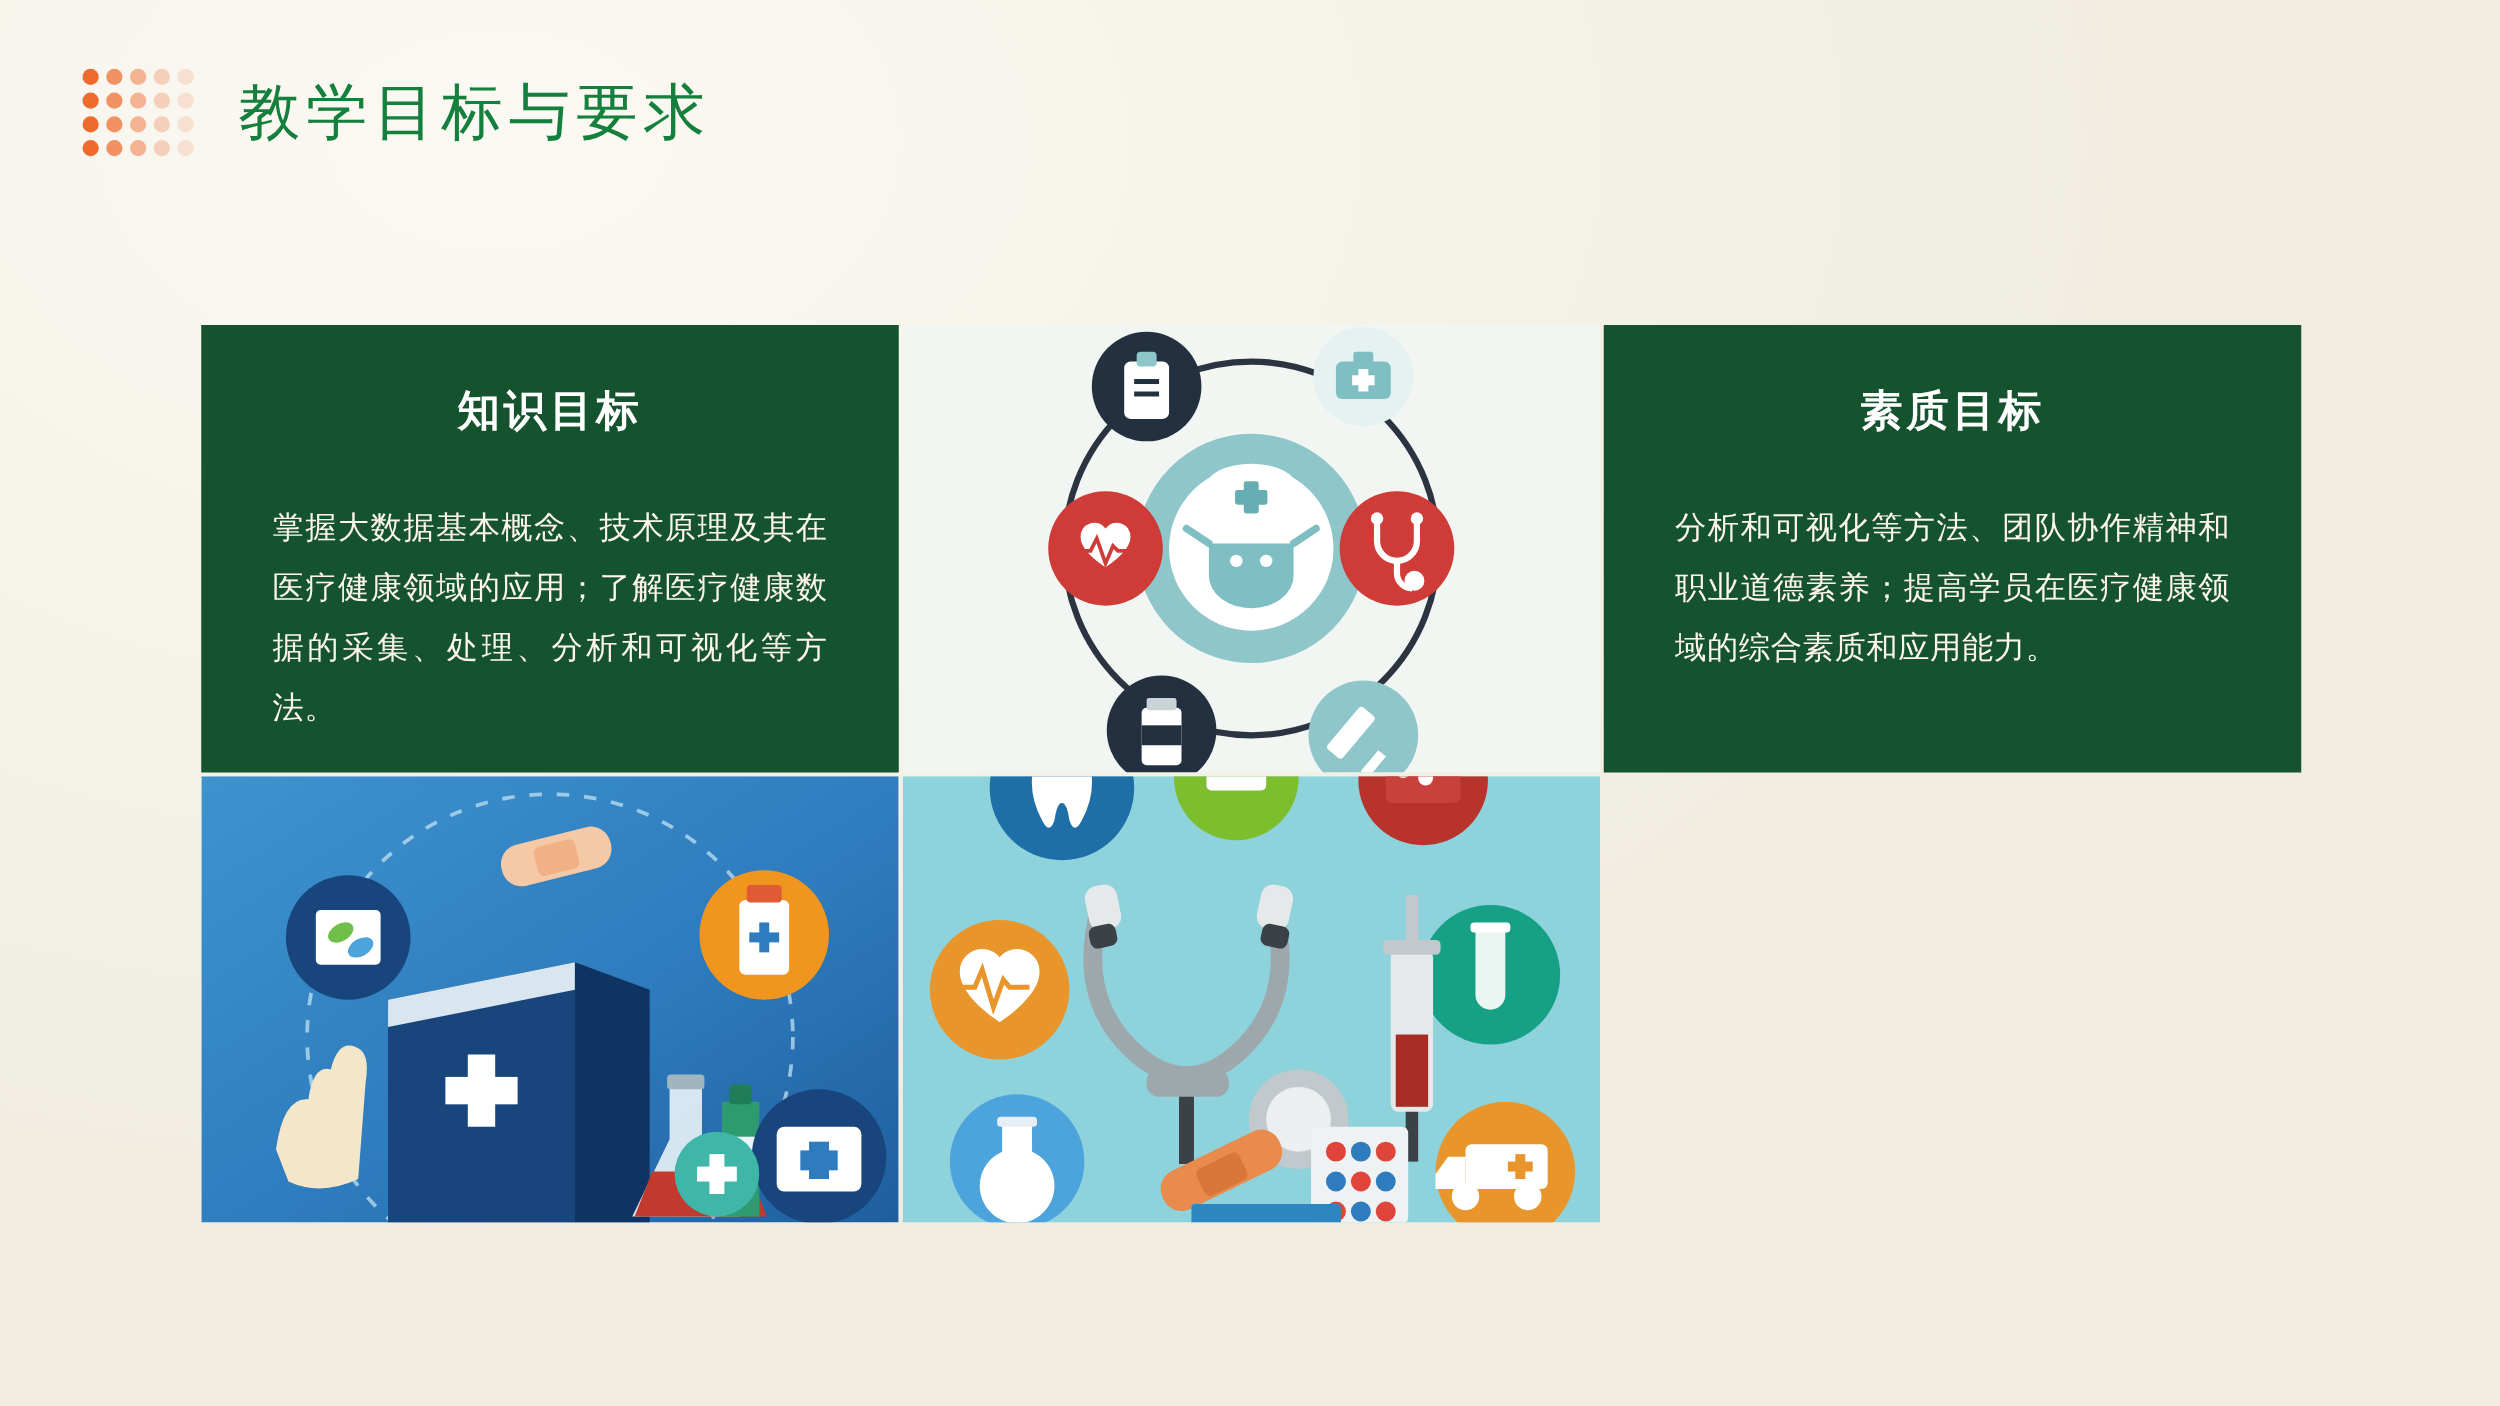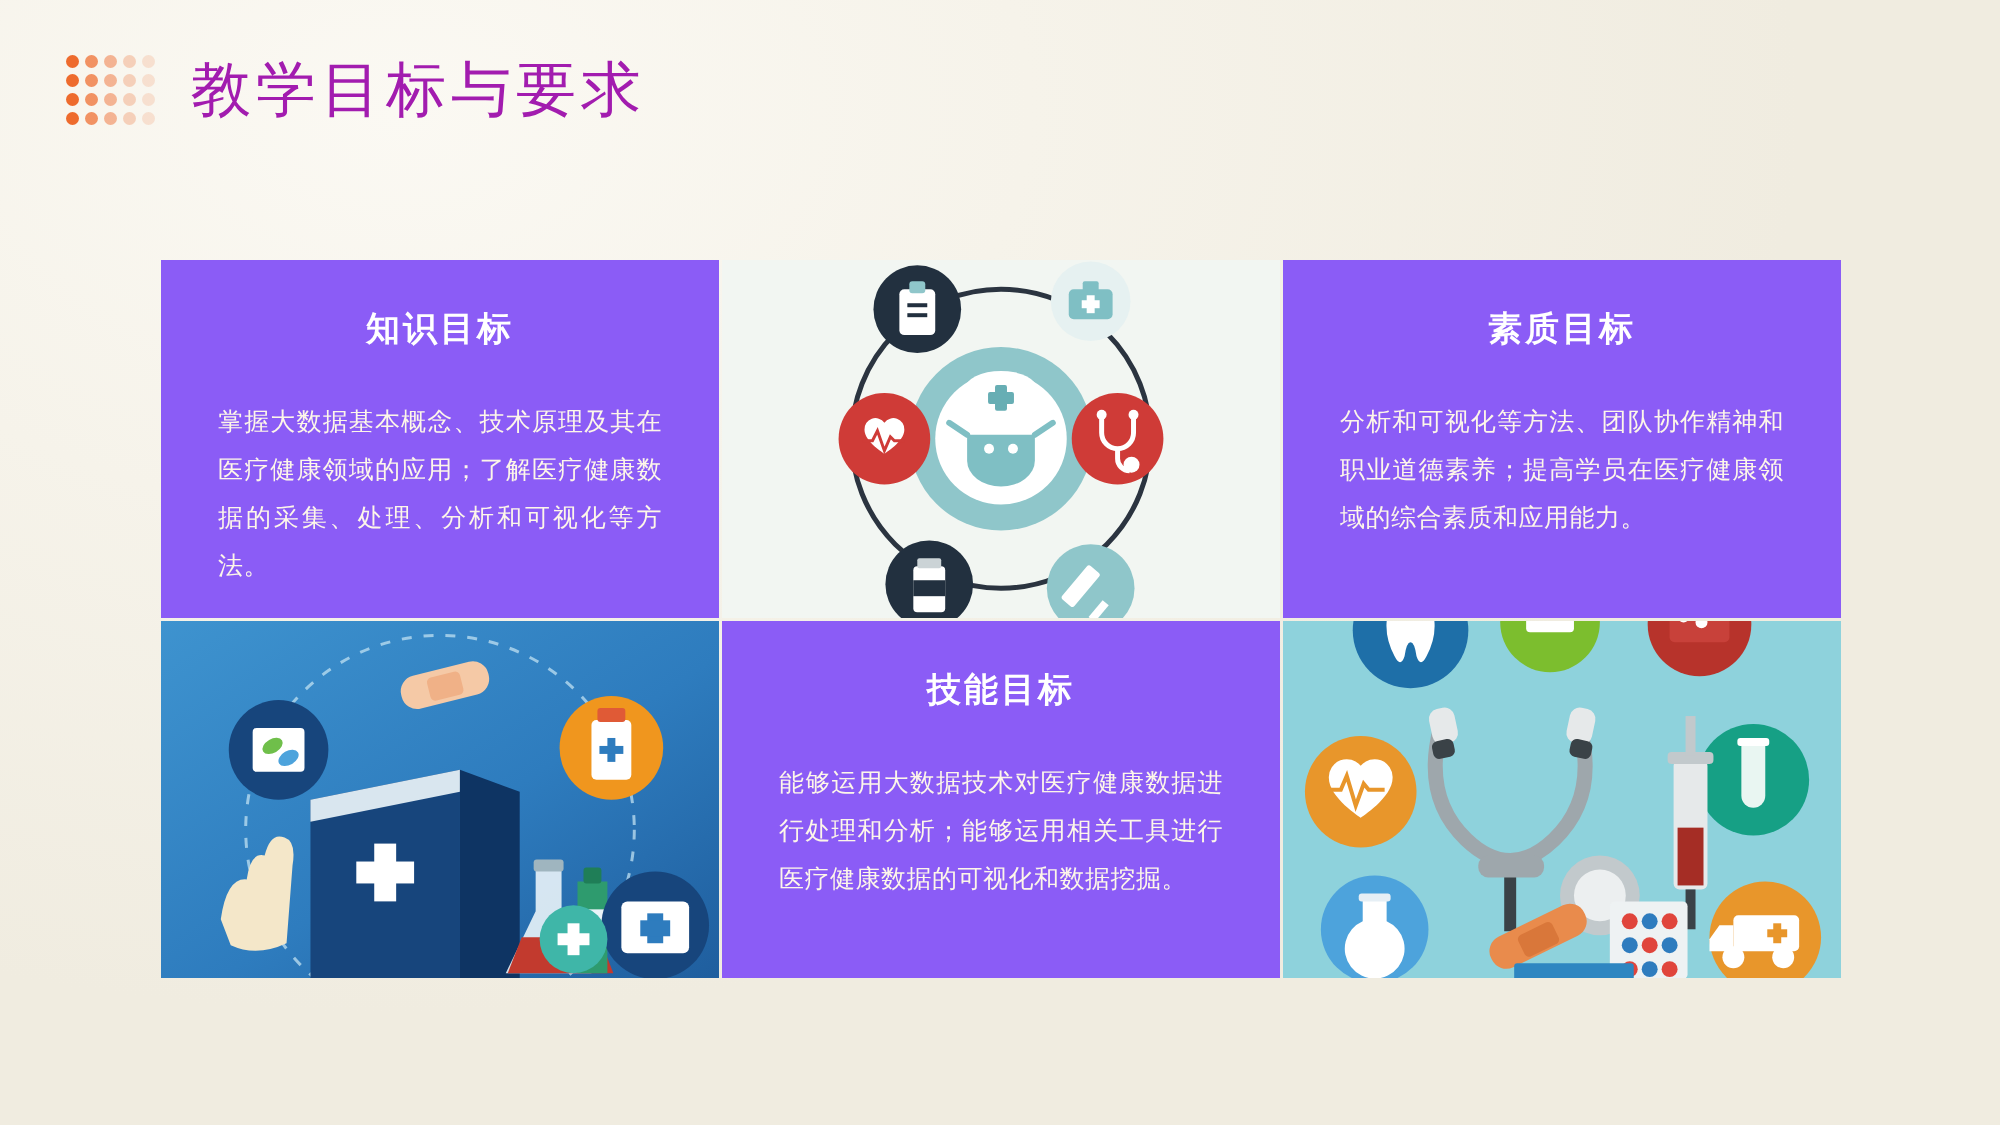--- a/index.html
+++ b/index.html
@@ -21,36 +21,36 @@
     gap:0;
   }
   .dotgrid i{display:block;width:13px;height:13px;border-radius:50%;background:#EE6B2D;}
   .dotgrid i.c1{opacity:1;}
   .dotgrid i.c2{opacity:.72;}
   .dotgrid i.c3{opacity:.48;}
   .dotgrid i.c4{opacity:.28;}
   .dotgrid i.c5{opacity:.16;}
   .page-title{
     margin-left:30px;
-    font-size:60px;color:#a21caf;letter-spacing:5px;
+    font-size:49px;color:#15803d;letter-spacing:5px;
     font-family:"DejaVu Serif","Liberation Serif",serif;
     font-weight:400;white-space:nowrap;
   }
   
   .grid{
     position:absolute;left:161px;top:260px;
     width:1680px;height:718px;
     display:grid;
     grid-template-columns:1fr 1fr 1fr;
     grid-template-rows:1fr 1fr;
     gap:3px;
   }
   .tile{position:relative;overflow:hidden;}
   .tile.text{
-    background:#8b5cf6;
+    background:#14532d;
     display:flex;flex-direction:column;
     padding:30px 44px 26px 44px;
     box-sizing:border-box;
   }
   .tile.text h3{
     margin:0;text-align:center;color:#FFFFFF;
     font-size:34px;letter-spacing:3px;font-weight:700;
     font-family:"DejaVu Serif","Liberation Serif",serif;
     padding-top:16px;
   }
@@ -205,24 +205,20 @@
       <rect x="481" y="301" width="30" height="16" fill="#2E7CBE"></rect>
 
       <circle cx="414" cy="320" r="34" fill="#3FB6A8"></circle>
       <rect x="408" y="304" width="12" height="32" fill="#FFFFFF"></rect>
       <rect x="398" y="314" width="32" height="12" fill="#FFFFFF"></rect>
 
       <path d="M60 300 q6 -42 26 -40 q4 -28 18 -24 q6 -24 20 -18 q12 4 8 28 l-6 78 q-30 14 -56 2 Z" fill="#F4E7C9"></path>
     </svg>
   </div>
 
-  <div class="tile text">
-    <h3>技能目标</h3>
-    <p>能够运用大数据技术对医疗健康数据进行处理和分析；能够运用相关工具进行医疗健康数据的可视化和数据挖掘。</p>
-  </div>
 
   <div class="tile">
     <svg class="illus" viewBox="0 0 560 360" preserveAspectRatio="xMidYMid slice">
       <rect width="560" height="360" fill="#8ED2DC"></rect>
 
       <circle cx="128" cy="10" r="58" fill="#1E6FA8"></circle>
       <path d="M108 -16 q20 -12 40 0 q10 26 -4 52 q-6 12 -10 0 q-2 -14 -6 -14 q-4 0 -6 14 q-4 12 -10 0 q-14 -26 -4 -52 Z" fill="#FFFFFF"></path>
 
       <circle cx="268" cy="2" r="50" fill="#7CBE2E"></circle>
       <rect x="244" y="-14" width="48" height="26" rx="4" fill="#FFFFFF"></rect>

